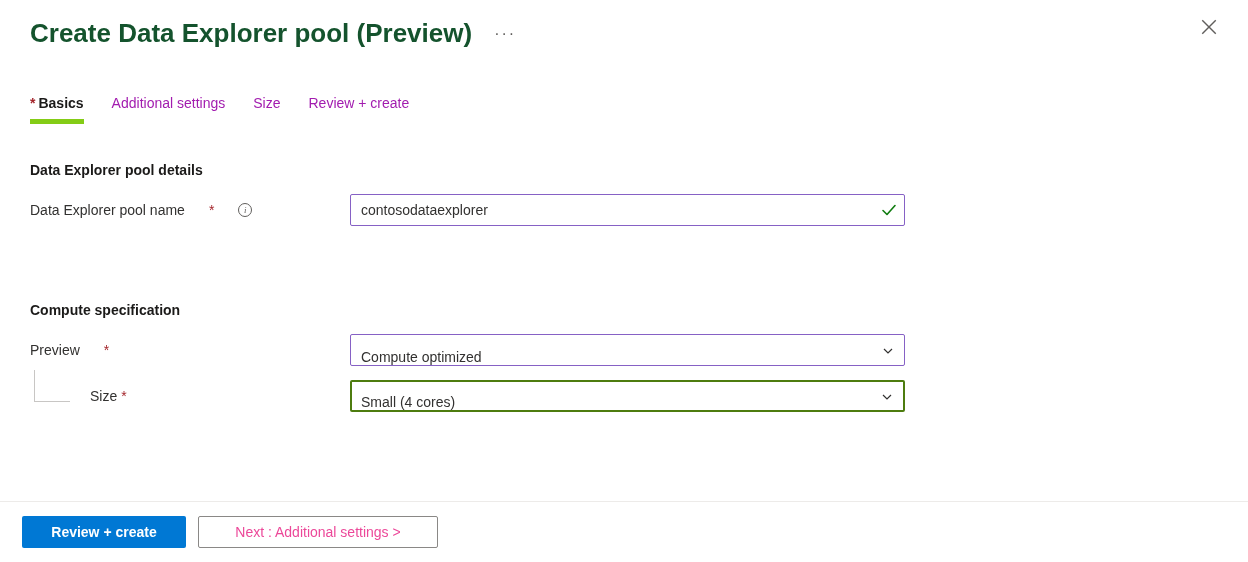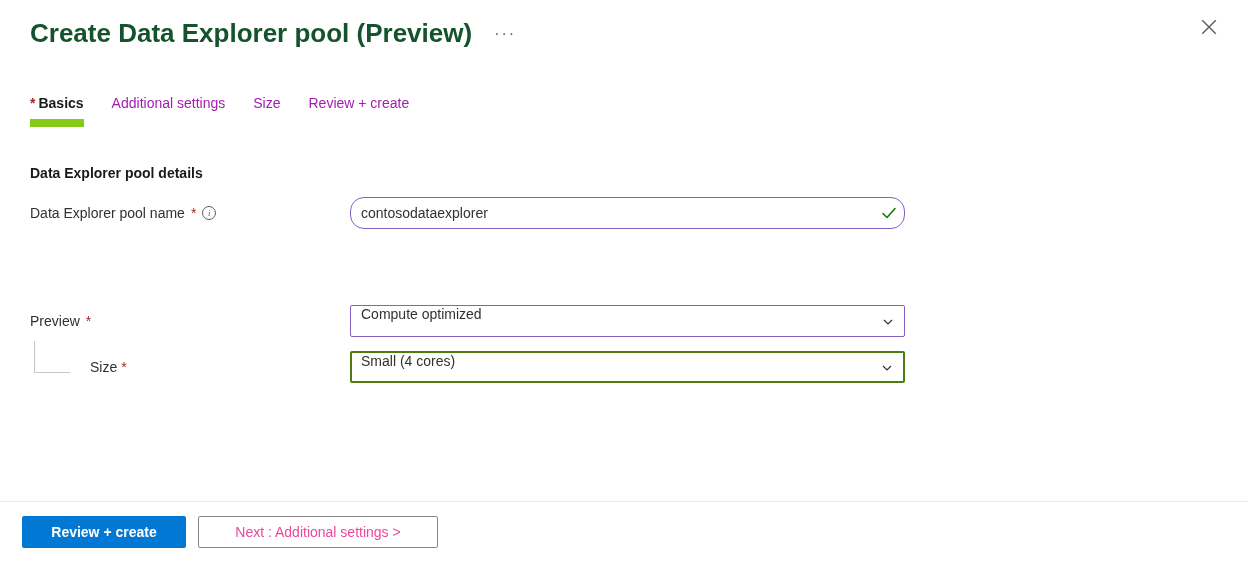--- a/index.html
+++ b/index.html
@@ -47,21 +47,21 @@
   .tab {
     font-size: 14px;
     color: #a21caf;
     padding-bottom: 8px;
     cursor: pointer;
     position: relative;
   }
   .tab.active {
     font-weight: 600;
     color: #1b1a19;
-    border-bottom: 8px solid #84cc16;
+    border-bottom: 5px solid #84cc16;
   }
   .req-dot {
     color: #a4262c;
     margin-right: 3px;
   }
   .content {
     padding: 38px 30px 0 30px;
   }
   .section-title {
     font-size: 14px;
@@ -72,21 +72,21 @@
   .section { margin-bottom: 76px; }
   .row {
     display: flex;
     align-items: center;
     margin-bottom: 14px;
   }
   .label-col {
     width: 320px;
     display: flex;
     align-items: center;
-    gap: 6px;
+    gap: 24px;
     font-size: 14px;
     color: #323130;
   }
   .req { color: #a4262c; }
   .info-icon {
     width: 14px; height: 14px;
     display: inline-flex; align-items: center; justify-content: center;
     border: 1px solid #605e5c;
     border-radius: 50%;
     font-size: 9px;
@@ -96,21 +96,21 @@
     cursor: pointer;
   }
   .field-col {
     flex: 0 0 555px;
     position: relative;
   }
   .text-input {
     width: 100%;
     height: 32px;
     border: 1px solid #8661c5;
-    border-radius: 14px;
+    border-radius: 2px;
     padding: 0 32px 0 10px;
     font-size: 14px;
     color: #323130;
     outline: none;
     font-family: inherit;
   }
   .check-icon {
     position: absolute;
     right: 8px;
     top: 50%;
@@ -120,21 +120,21 @@
   }
   .dropdown {
     width: 100%;
     height: 32px;
     border: 1px solid #8661c5;
     border-radius: 2px;
     padding: 0 32px 0 10px;
     font-size: 14px;
     color: #323130;
     display: flex;
-    align-items: flex-start;
+    align-items: flex-end;
     cursor: pointer;
     position: relative;
     background: #fff;
   }
   .dropdown.focused {
     border: 2px solid #4d7c0f;
     padding-left: 9px;
   }
   .chevron {
     position: absolute;
@@ -247,20 +247,21 @@
         <span class="check-icon">
           <svg viewBox="0 0 16 16" fill="none" stroke="currentColor" stroke-width="1.6" stroke-linecap="round" stroke-linejoin="round">
             <polyline points="2,8.5 6,12.5 14,3.5"></polyline>
           </svg>
         </span>
       </div>
     </div>
   </div>
 
   <div class="section">
+    <div class="section-title">Compute specification</div>
     <div class="row">
       <div class="label-col">
         <span>Preview</span>
         <span class="req">*</span>
       </div>
       <div class="field-col">
         <div class="dropdown">
           <span>Compute optimized</span>
           <span class="chevron">
             <svg viewBox="0 0 12 12" fill="none" stroke="currentColor" stroke-width="1.2">

